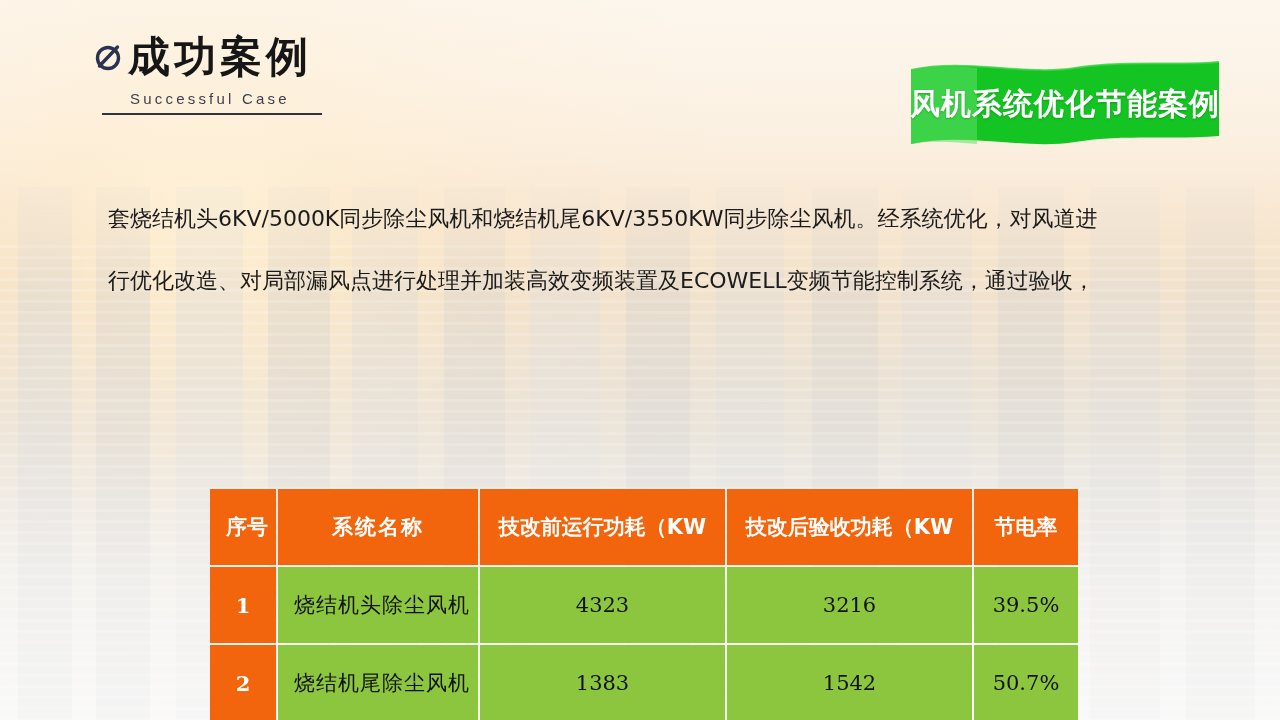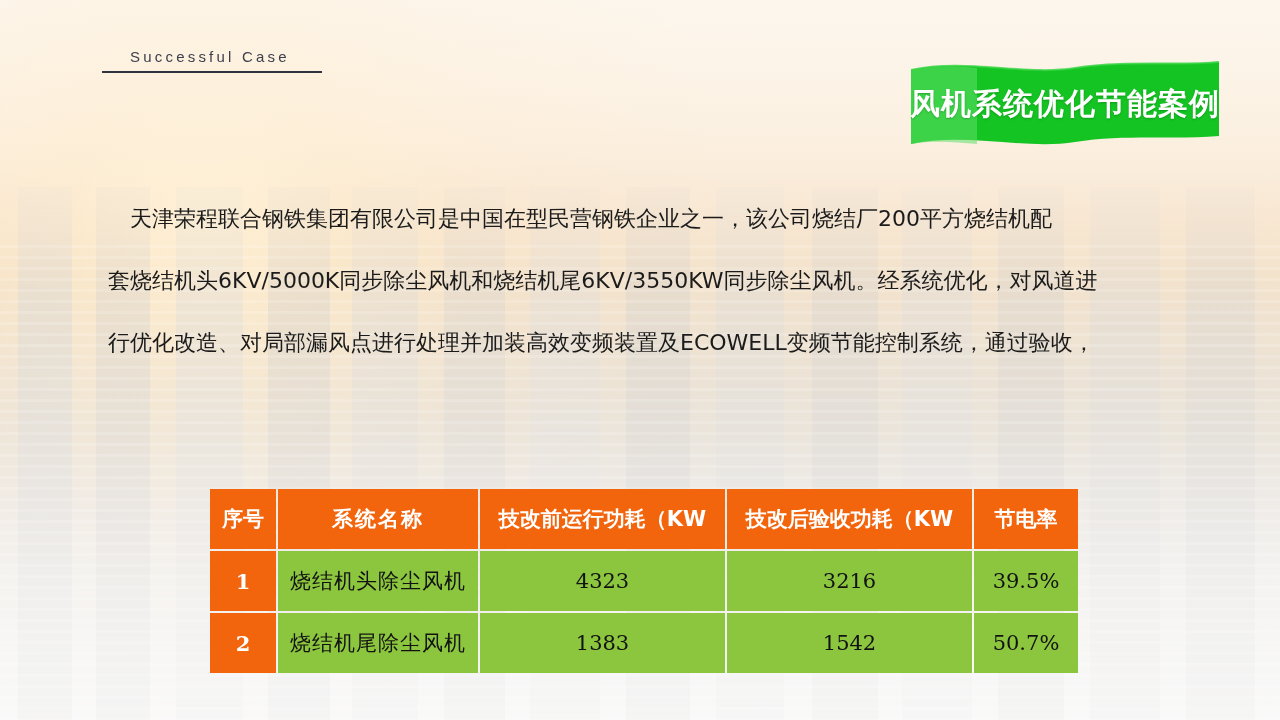--- a/index.html
+++ b/index.html
@@ -127,21 +127,21 @@
     margin-left:108px;margin-right:16px;
     font-size:22px;color:#1b1b1b;line-height:62px;letter-spacing:0px;
     font-family:"DejaVu Sans","Liberation Sans",sans-serif;white-space:nowrap;
   }
   .para-line.indent{margin-left:130px;}
 
   
   .tbl-wrap{position:absolute;left:208px;top:487px;width:868px;}
   table.data{border-collapse:separate;border-spacing:2px;width:868px;table-layout:fixed;}
   table.data th,table.data td{
-    padding:8px;height:44px;text-align:center;vertical-align:middle;
+    padding:16px;height:44px;text-align:center;vertical-align:middle;
     overflow:hidden;white-space:nowrap;
   }
   thead th{
     background:#F2650D;color:#ffffff;font-weight:bold;font-size:21px;height:68px;
     font-family:"DejaVu Sans","Liberation Sans",sans-serif;
   }
   th.kai{
     font-family:"DejaVu Serif","Liberation Serif",serif;font-weight:bold;
     font-size:21px;letter-spacing:2px;
   }
@@ -162,36 +162,44 @@
 <div id="slide">
 
   <div class="bg-layer bg-sky"></div>
   <div class="bg-layer bg-sun"></div>
   <div class="bg-layer bg-city"></div>
   <div class="bg-layer bg-windows"></div>
   <div class="bg-layer bg-haze"></div>
   <div class="bg-layer bg-tint"></div>
 
   <div class="header">
+    <div class="title-row">
+      <span class="mark-icon">
+        <svg viewBox="0 0 34 34" width="34" height="34" aria-hidden="true">
+          <circle cx="16" cy="18" r="10.5" fill="none" stroke="#2B3150" stroke-width="3.4"></circle>
+          <line x1="7.5" y1="26" x2="25.5" y2="7" stroke="#2B3150" stroke-width="3.4" stroke-linecap="round"></line>
+        </svg>
+      </span>
+      <span class="title-cn">成功案例</span>
+    </div>
     <div class="title-en">Successful Case</div>
     <div class="title-rule"></div>
   </div>
 
   <div class="ribbon">
     <svg viewBox="0 0 320 90" preserveAspectRatio="none" aria-hidden="true">
       <path d="M6,10 C60,-2 120,16 170,8 C220,0 275,6 314,2 L314,76 C270,80 220,74 170,82 C120,90 60,72 6,84 Z" fill="#14C423"></path>
       <path d="M6,10 C30,4 52,6 72,8 L72,84 C50,82 28,80 6,84 Z" fill="#5EE06A" opacity="0.55"></path>
       <path d="M6,10 C60,-2 120,16 170,8 C220,0 275,6 314,2" fill="none" stroke="#33D341" stroke-width="2" opacity="0.8"></path>
     </svg>
     <div class="ribbon-text">风机系统优化节能案例</div>
   </div>
 
   <div class="body-copy">
     <div class="para">
-      <div class="para-line indent">天津荣程联合钢铁集团有限公司是中国在型民营钢铁企业之一，该公司烧结厂200平方烧结机配</div>
       <div class="para-line">套烧结机头6KV/5000K同步除尘风机和烧结机尾6KV/3550KW同步除尘风机。经系统优化，对风道进</div>
       <div class="para-line">行优化改造、对局部漏风点进行处理并加装高效变频装置及ECOWELL变频节能控制系统，通过验收，</div>
     </div>
   </div>
 
   <div class="tbl-wrap">
     <table class="data">
       <colgroup>
         <col class="c1">
           <col class="c2">

